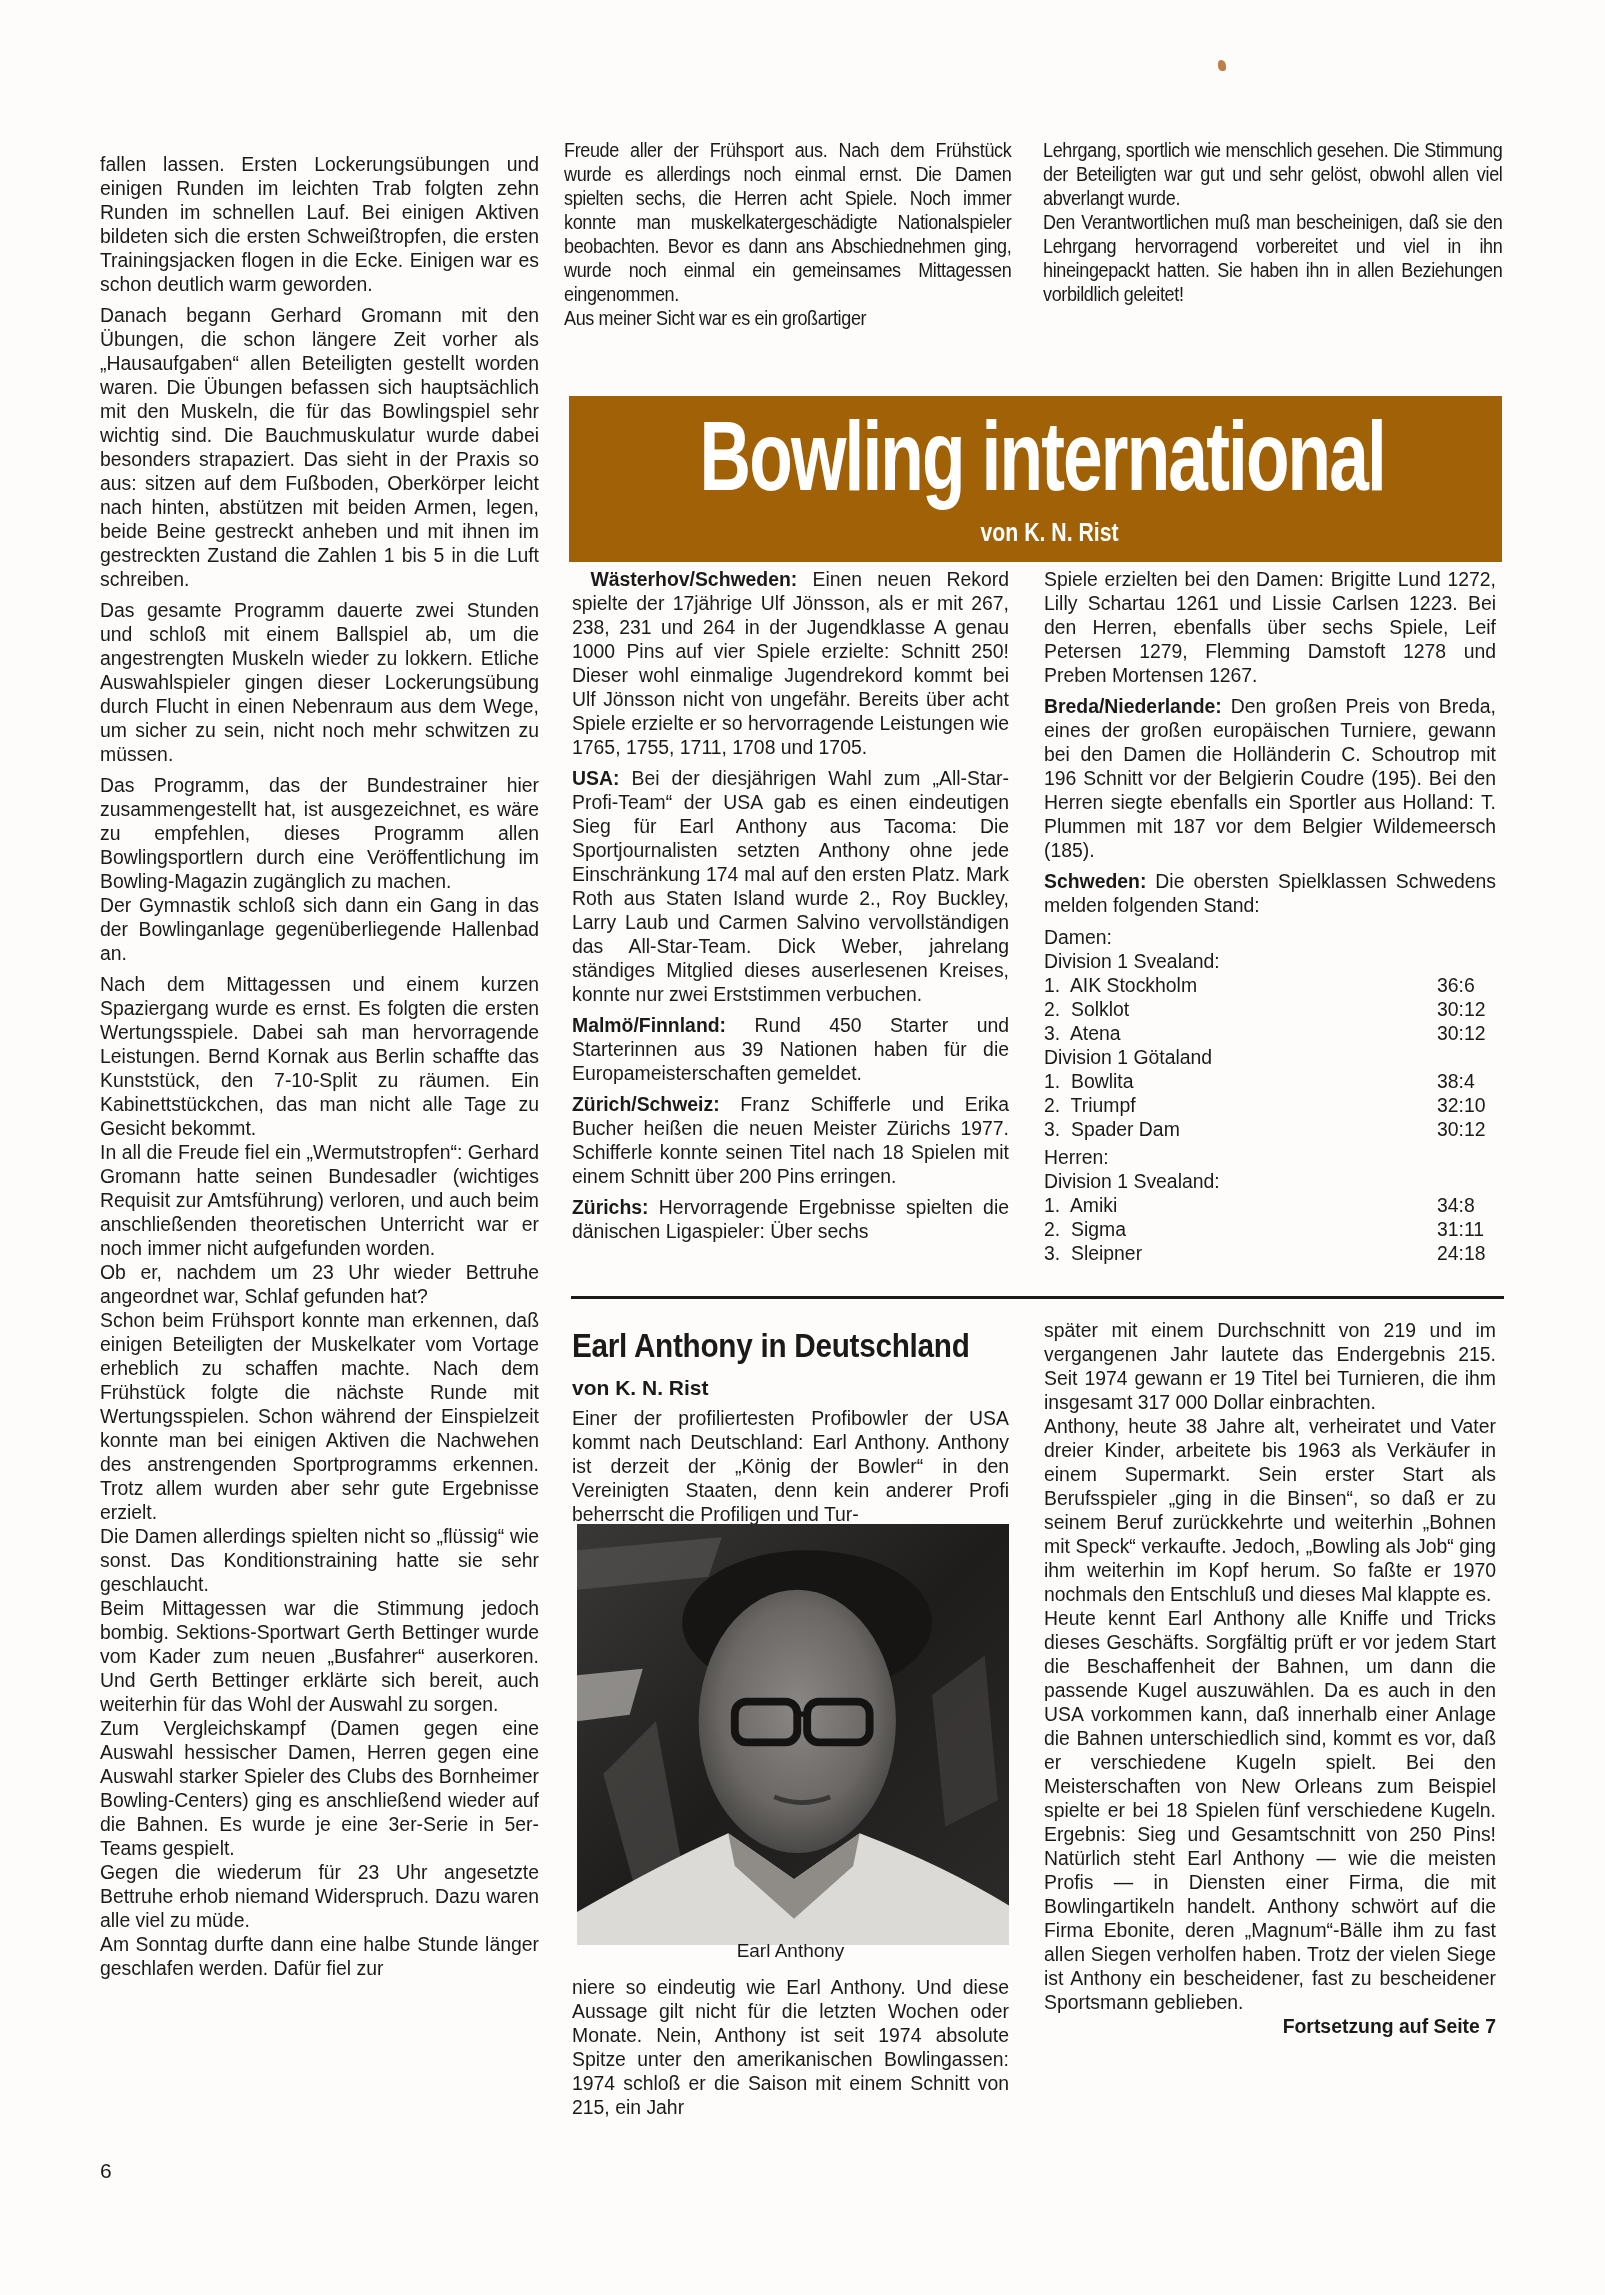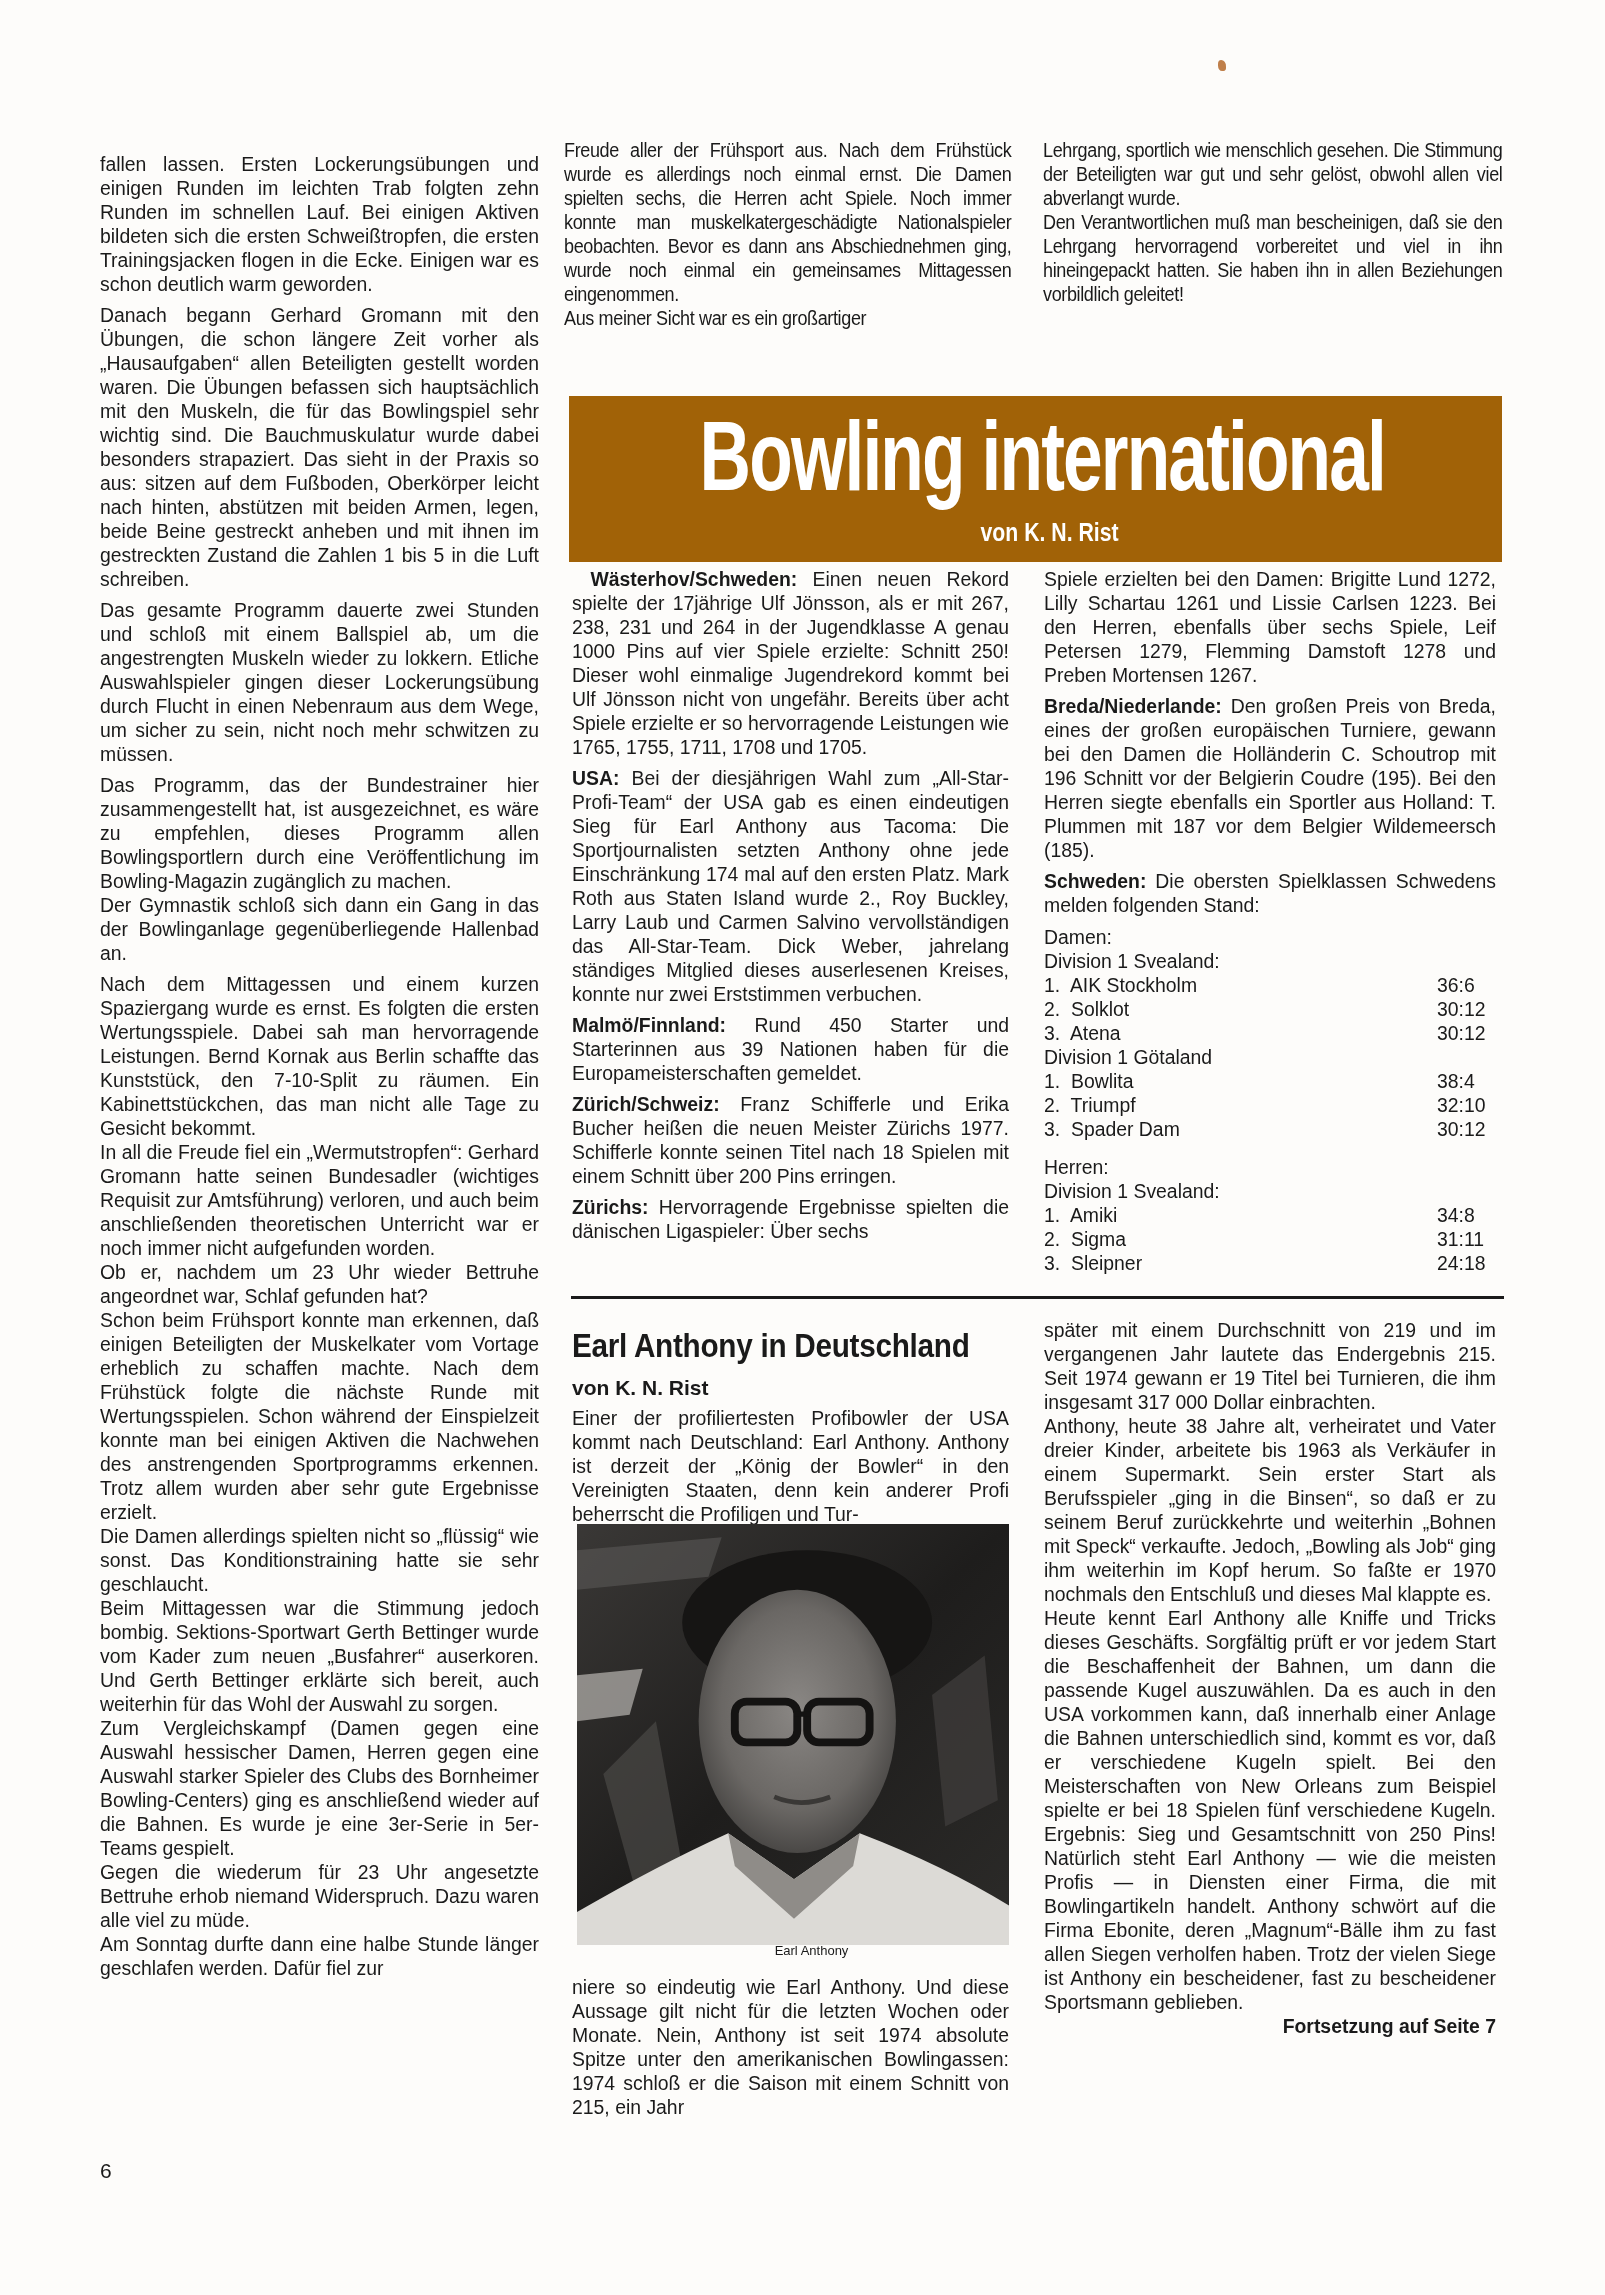--- a/index.html
+++ b/index.html
@@ -32,21 +32,21 @@
 
   #rule { position: absolute; left: 571px; top: 1296px; width: 933px; height: 2.6px; background: #1a1a1a; }
 
   
   #earl-mid { left: 572px; top: 1321px; width: 437px; }
   #earl-title { font-weight: bold; font-size: 33px; line-height: 39px; letter-spacing: -0.3px; transform: scaleX(0.9); transform-origin: left top; white-space: nowrap; width: 486px; margin-top: 5.3px; }
   #earl-byline { font-weight: bold; font-size: 21px; line-height: 29px; margin-top: 8px; margin-bottom: 4px; }
 
   #photo { position: absolute; left: 577px; top: 1524px; width: 432px; height: 421px; overflow: hidden; background: #2b2a28; }
   #photo svg { width: 100%; height: 100%; display: block; }
-  #photo-caption { position: absolute; left: 593px; top: 1939px; width: 437px; text-align: center; font-size: 13px; line-height: 24px; }
+  #photo-caption { position: absolute; left: 572px; top: 1939px; width: 437px; text-align: center; font-size: 19px; line-height: 24px; }
 
   #earl-cont { left: 572px; top: 1975px; width: 437px; }
   #earl-right { left: 1044px; top: 1318px; width: 452px; }
   #continued { text-align: right; font-weight: bold; }
 
   #page-number { position: absolute; left: 100px; top: 2159px; font-size: 21px; line-height: 24px; }
   #smudge { position: absolute; left: 1218px; top: 60px; width: 8px; height: 10.5px; background: #b4682a; border-radius: 40% 60% 30% 50%; opacity: 0.85; }
 </style>
 </head>
 <body>
@@ -122,21 +122,21 @@
         </li>
       <li>
           <span class="name"><span>2.</span>&nbsp; <span>Triumpf</span></span>
           <span class="score">32:10</span>
         </li>
       <li>
           <span class="name"><span>3.</span>&nbsp; <span>Spader Dam</span></span>
           <span class="score">30:12</span>
         </li>
     </ul>
-    <p style="margin-top:14px;">Herren:</p>
+    <p style="margin-top:4px;">Herren:</p>
     <p>Division 1 Svealand:</p>
     <ul class="standings">
       <li>
           <span class="name"><span>1.</span>&nbsp; <span>Amiki</span></span>
           <span class="score">34:8</span>
         </li>
       <li>
           <span class="name"><span>2.</span>&nbsp; <span>Sigma</span></span>
           <span class="score">31:11</span>
         </li>

